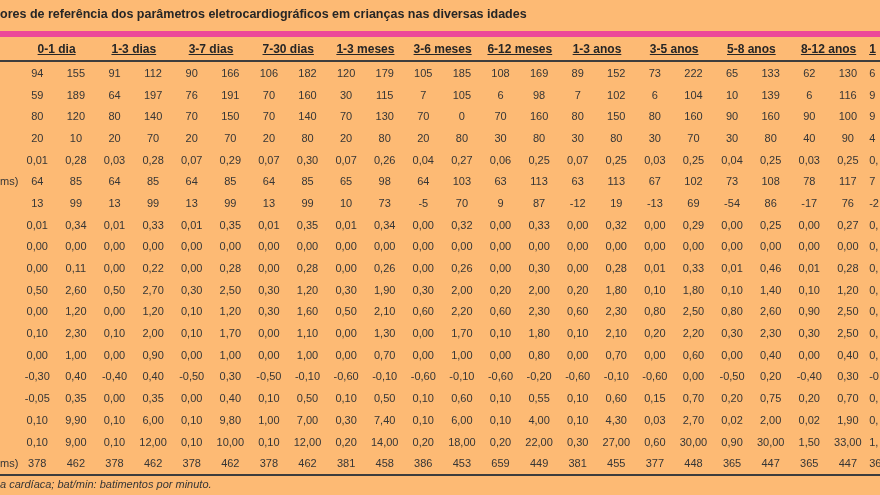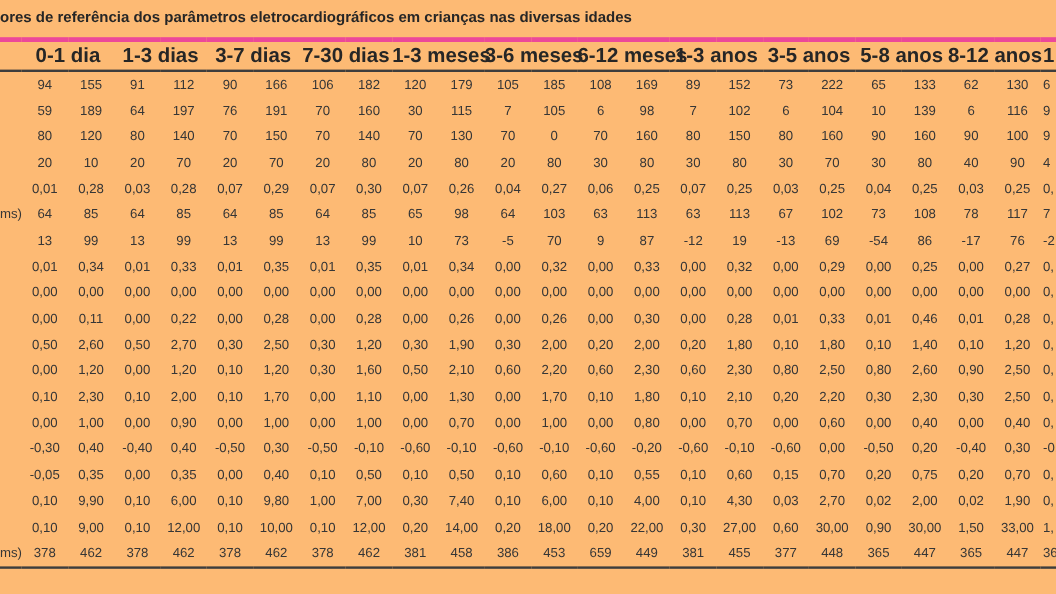--- a/index.html
+++ b/index.html
@@ -14,24 +14,24 @@
     font-size:12.5px;font-weight:bold;color:#262626;white-space:nowrap;
   }
   table.ref{
     position:absolute;top:31px;left:0;width:918px;
     border-collapse:collapse;table-layout:fixed;
   }
   col.c-lbl{width:18px;}
   col.c-num{width:38.6px;}
   col.c-part{width:56px;}
   thead th{
-    border-top:4px solid #ec4899;
+    border-top:6px solid #ec4899;
     border-bottom:2px solid #3d3d3d;
-    font-size:17px;font-weight:bold;color:#262626;
-    height:23px;padding:0;text-align:center;white-space:nowrap;
+    font-size:12px;font-weight:bold;color:#262626;
+    height:23px;padding:0;text-align:center;white-space:nowrap;text-decoration:underline;
   }
   thead th.part{text-align:left;padding-left:2px;}
   tbody td{
     font-size:11px;color:#363636;height:21.7px;padding:0;
     text-align:center;white-space:nowrap;overflow:visible;
   }
   tbody td.lbl{padding-right:1px;}
   tbody td.part{text-align:left;padding-left:2px;}
   tbody tr:last-child td{border-bottom:2px solid #3d3d3d;}
   .footer{
@@ -580,13 +580,14 @@
           <td>448</td>
           <td>365</td>
           <td>447</td>
           <td>365</td>
           <td>447</td>
           <td class="part">36</td>
         </tr>
       </tbody>
   </table>
 
+  <div class="footer">a cardíaca; bat/min: batimentos por minuto.</div>
 </div>
 
 </body></html>

